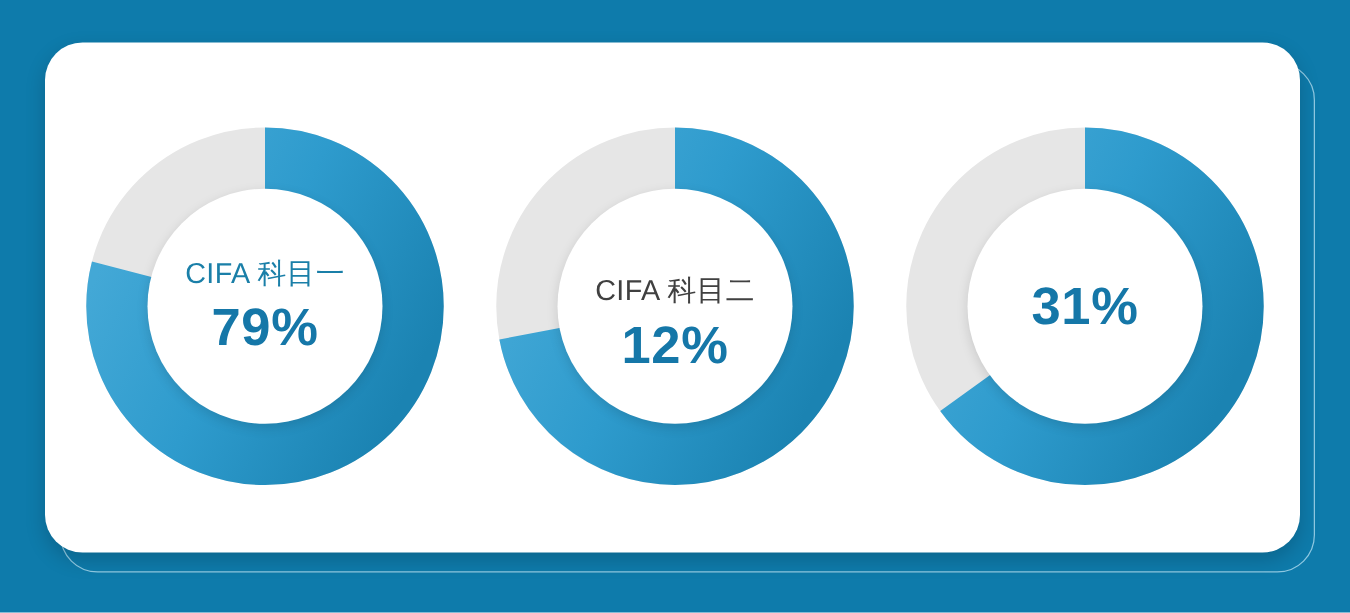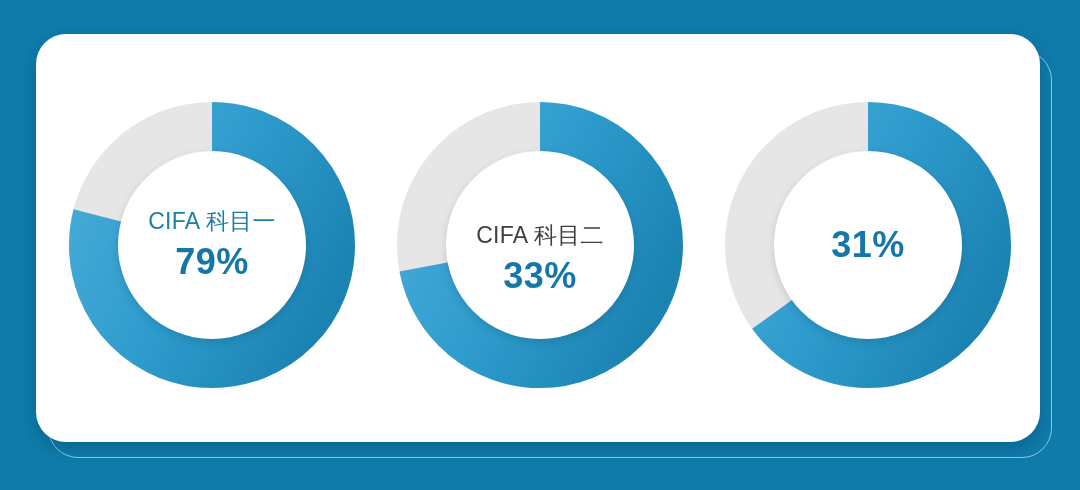--- a/index.html
+++ b/index.html
@@ -94,21 +94,21 @@
     font-size: 23px;
     font-weight: 400;
     letter-spacing: 0.3px;
     line-height: 1;
     margin-bottom: 11px;
     white-space: nowrap;
   }
 
   .gauge-value {
     color: #1577a8;
-    font-size: 36px;
+    font-size: 42px;
     font-weight: 700;
     line-height: 1;
     letter-spacing: 0.5px;
     white-space: nowrap;
   }
 </style>
 </head>
 <body style="background: rgb(14, 123, 171);">
 
 <div id="stage">
@@ -144,21 +144,21 @@
             <stop offset="0%" stop-color="#43a8d6"></stop>
             <stop offset="45%" stop-color="#2e9bcd"></stop>
             <stop offset="100%" stop-color="#1b83b2"></stop>
           </linearGradient>
         </defs>
         <circle class="gauge-track" cx="144" cy="144" r="118" fill="none" stroke="#e6e6e6" stroke-width="50"></circle>
         <circle class="gauge-arc" cx="144" cy="144" r="118" fill="none" stroke="url(#arcGrad1)" stroke-width="50" transform="rotate(-90 144 144)" stroke-dasharray="533.8194236979776 207.59644254921355" stroke-dashoffset="0"></circle>
       </svg>
       <div class="gauge-center">
         <div class="gauge-label" style="color: #404040; margin-top: 27px;">CIFA 科目二</div>
-        <div class="gauge-value" style="color: rgb(21, 119, 168);">33%</div>
+        <div class="gauge-value" style="color: rgb(21, 119, 168);">12%</div>
       </div>
     </div>
 
     <div class="gauge">
       <svg viewBox="0 0 288 288">
         <defs>
           <linearGradient id="arcGrad2" x1="0.75" y1="0" x2="0.25" y2="1">
             <stop offset="0%" stop-color="#43a8d6"></stop>
             <stop offset="45%" stop-color="#2e9bcd"></stop>
             <stop offset="100%" stop-color="#1b83b2"></stop>

